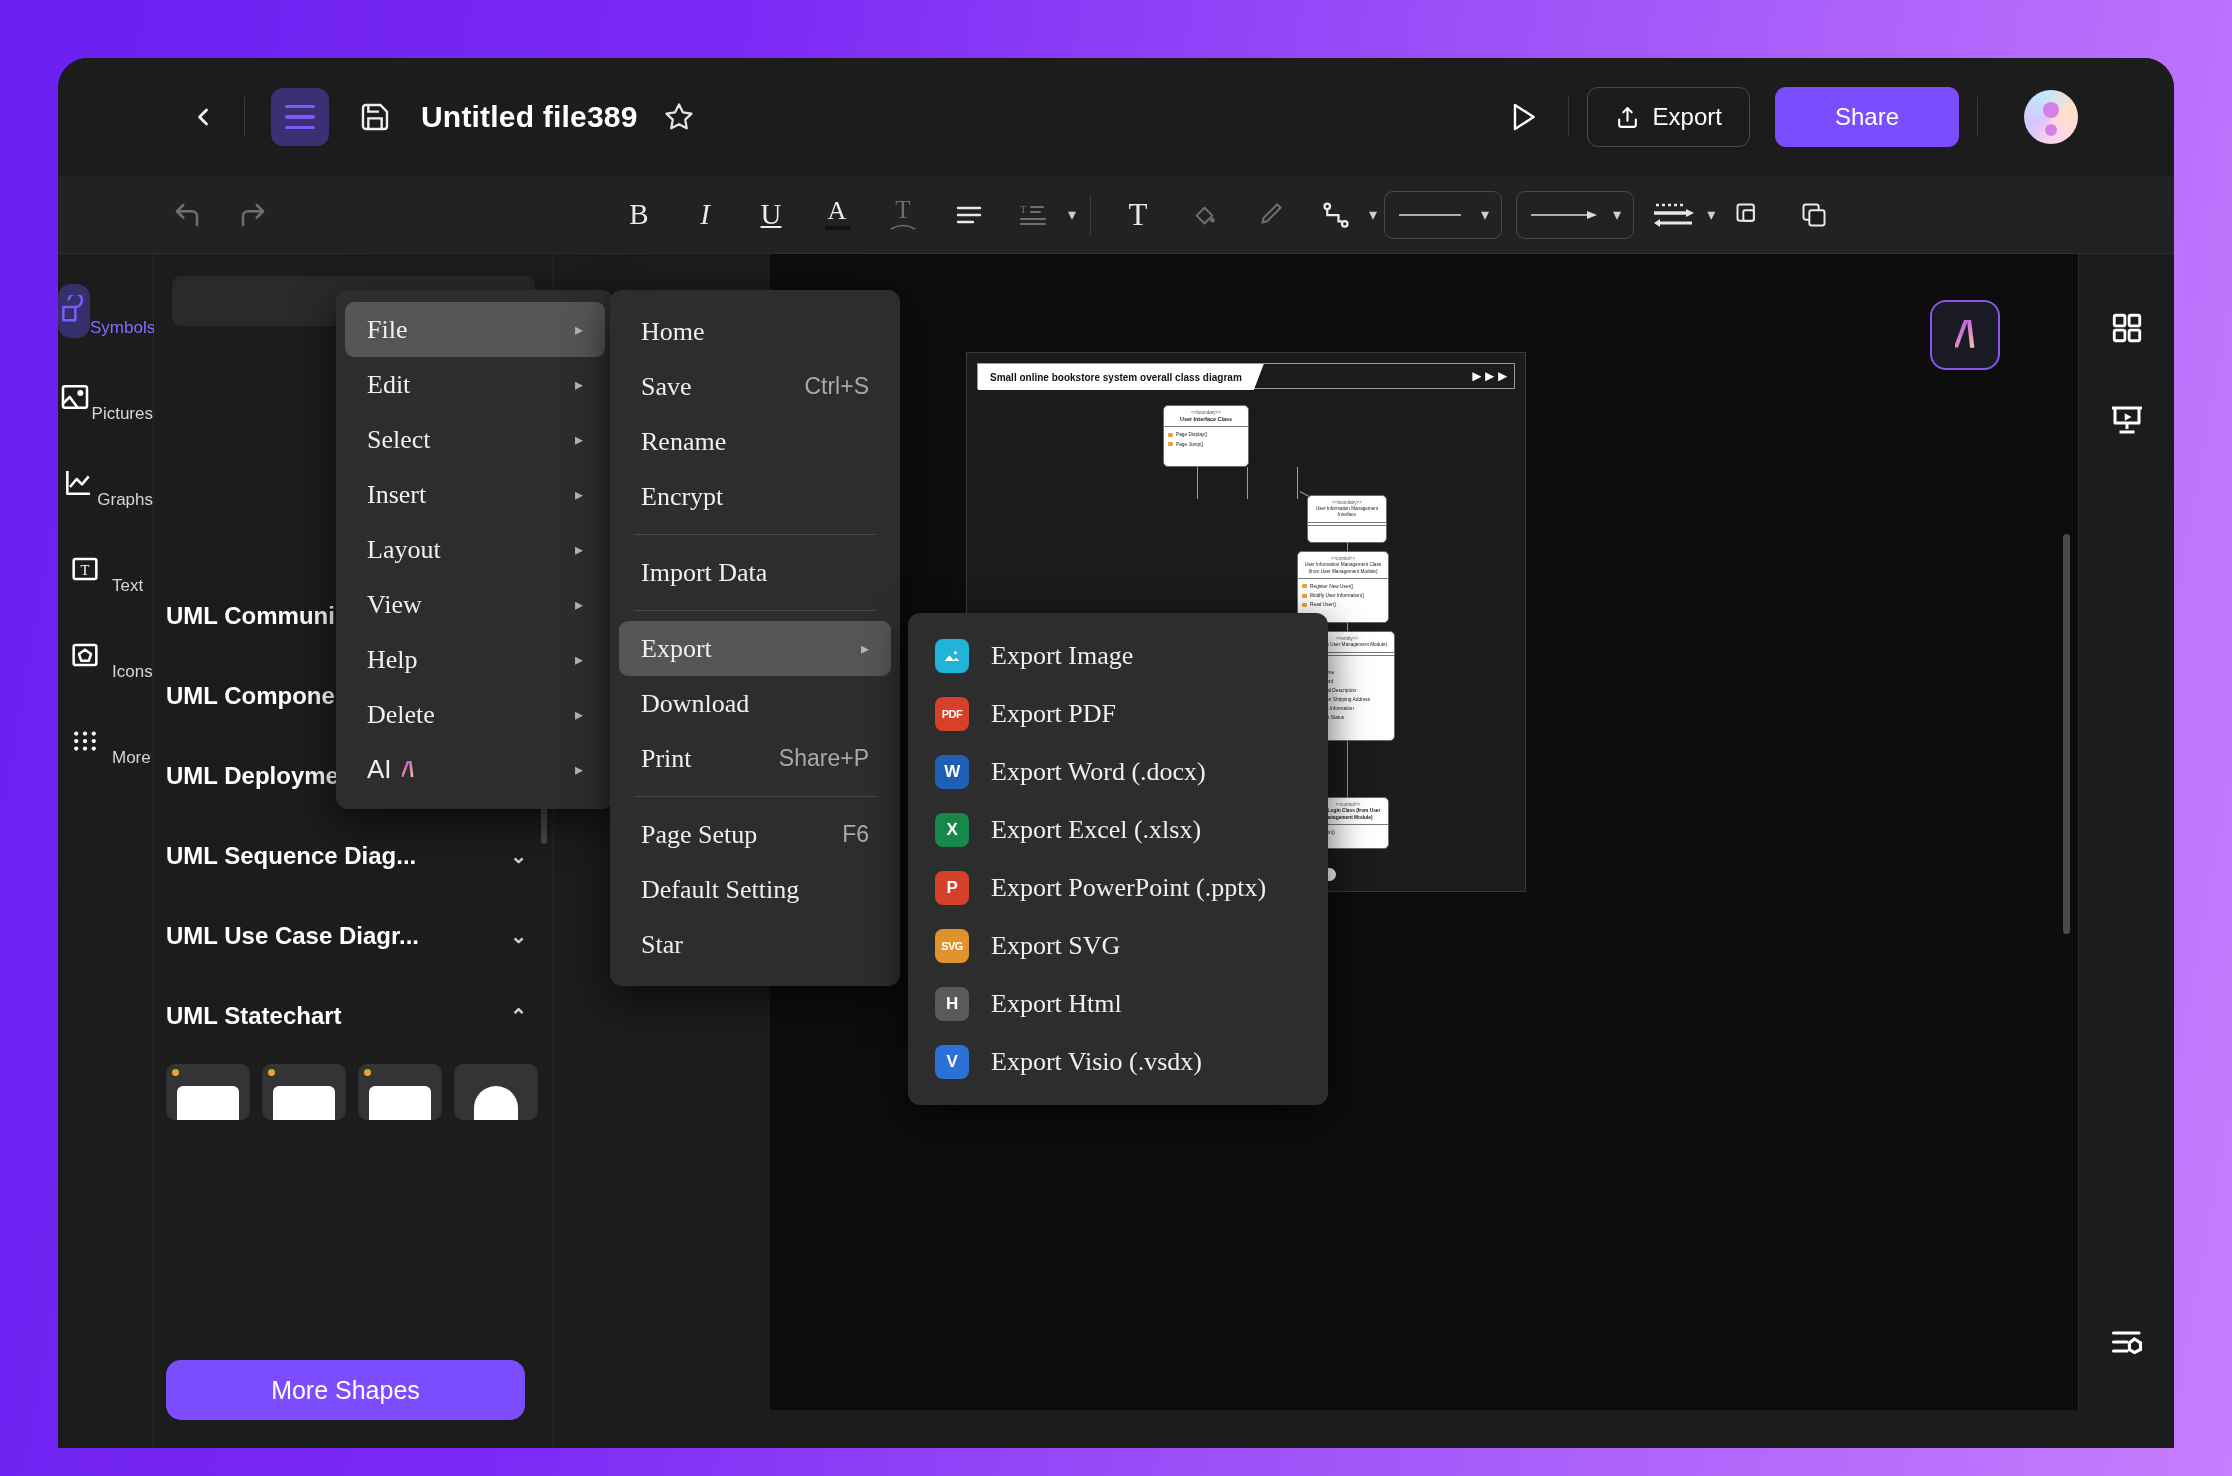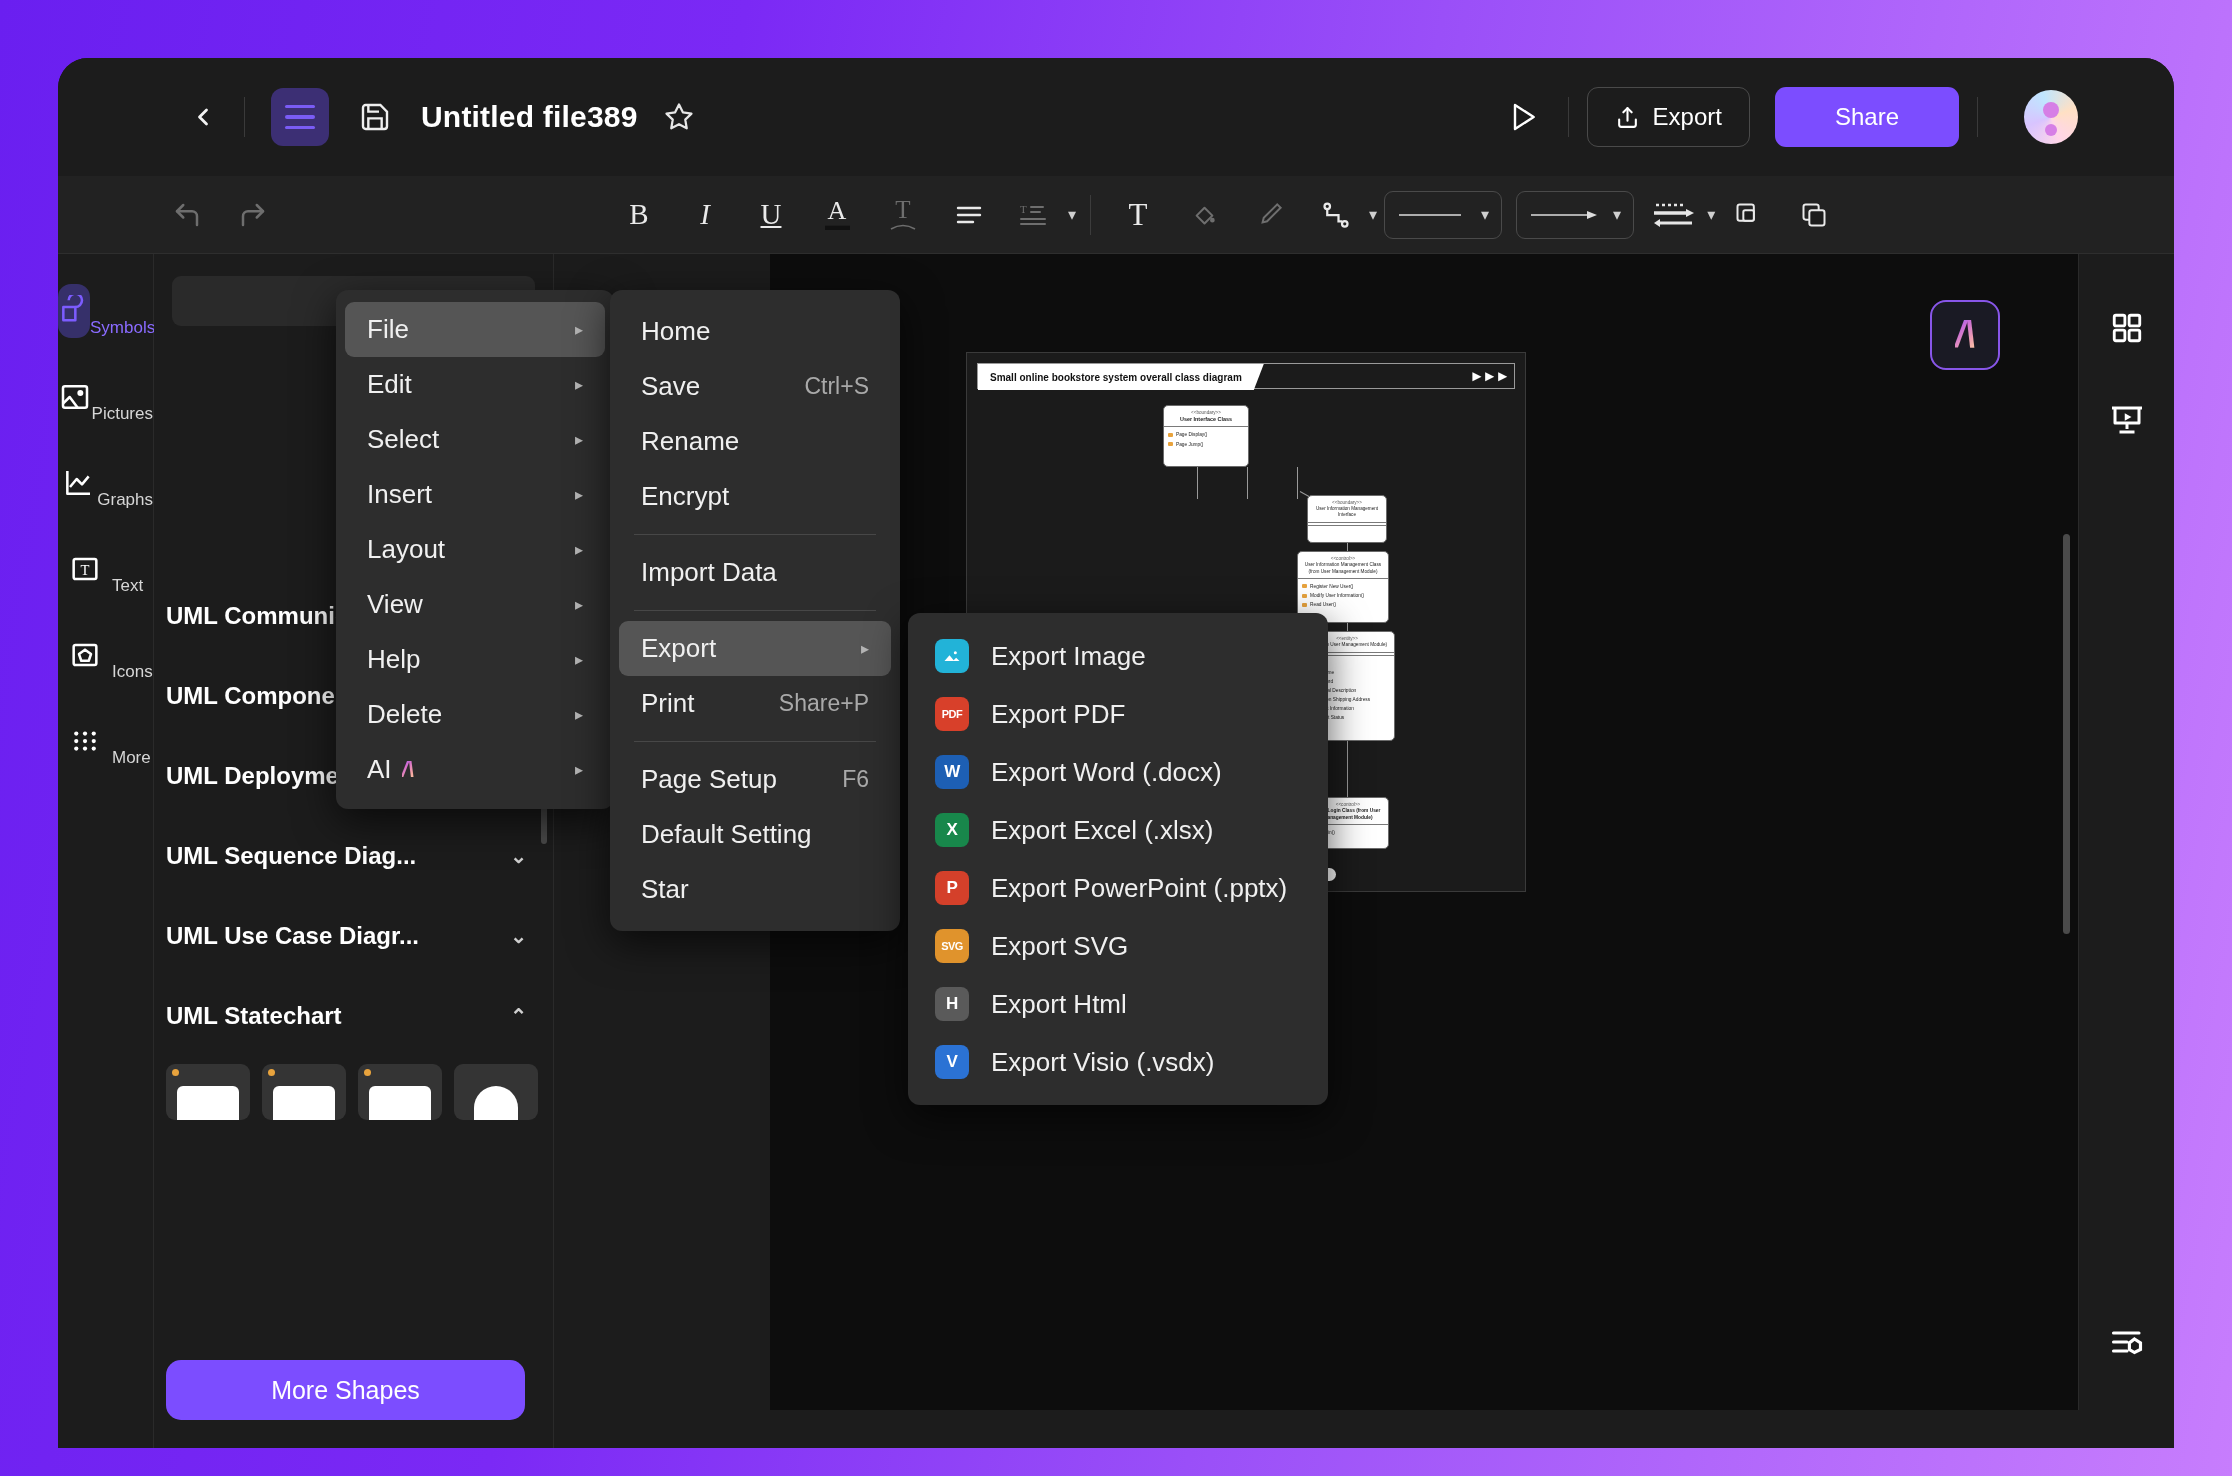--- a/index.html
+++ b/index.html
@@ -228,21 +228,21 @@
   }
   #menu-main { left: 278px; top: 232px; width: 278px; padding: 12px 0; }
   #menu-file { left: 552px; top: 232px; width: 290px; }
   #menu-export { left: 850px; top: 555px; width: 420px; }
   .mi {
     height: 55px; display: flex; align-items: center;
     padding: 0 22px; color: #f0f0f0; font-size: 26px; cursor: pointer;
     margin: 0 9px; border-radius: 9px;
   }
   .mi.active { background: #555555; }
-  .mi .mi-label { flex: 1; white-space: nowrap; }
+  .mi .mi-label { flex: 1; white-space: nowrap; font-family: Liberation Serif, serif; }
   .mi .mi-accel { color: #a9a9a9; font-size: 23px; margin-left: 20px; }
   .mi .mi-arrow { color: #b5b5b5; font-size: 16px; margin-left: 12px; }
   .mi .ai-inline {
     font-size: 22px; font-weight: bold; font-style: italic; margin-left: 10px;
     background: linear-gradient(135deg, #7b6bff, #d36bd0, #f5a3a3, #ffd9a0);
     -webkit-background-clip: text; background-clip: text; color: transparent;
   }
   .mdiv { height: 1px; background: #474747; margin: 10px 24px; }
   #menu-export .mi { height: 58px; padding: 0 18px; }
   .fmt-icon {
@@ -766,20 +766,23 @@
     <div class="mdiv"></div>
     <div class="mi">
       <span class="mi-label">Import Data</span>
     </div>
     <div class="mdiv"></div>
     <div class="mi active">
       <span class="mi-label">Export</span>
       <span class="mi-arrow">▸</span>
     </div>
     <div class="mi">
+      <span class="mi-label">Download</span>
+    </div>
+    <div class="mi">
       <span class="mi-label">Print</span>
       <span class="mi-accel">Share+P</span>
     </div>
     <div class="mdiv"></div>
     <div class="mi">
       <span class="mi-label">Page Setup</span>
       <span class="mi-accel">F6</span>
     </div>
     <div class="mi">
       <span class="mi-label">Default Setting</span>

